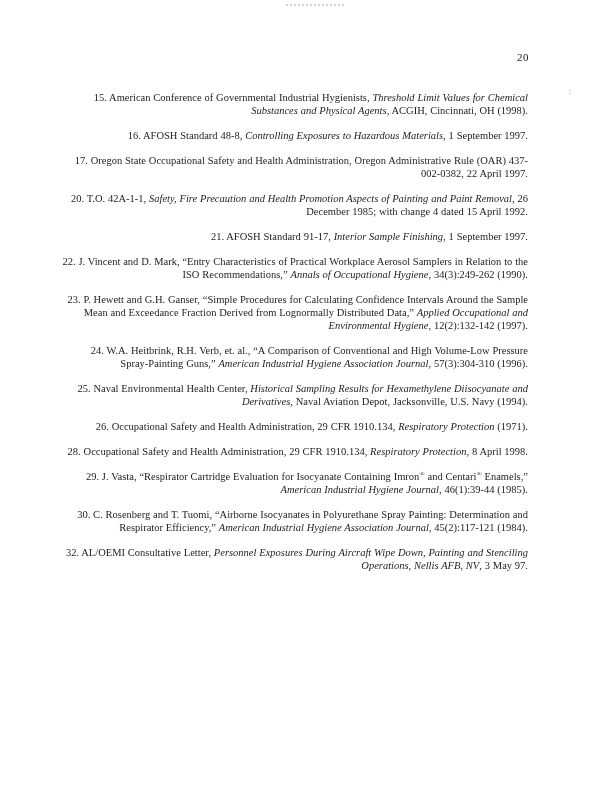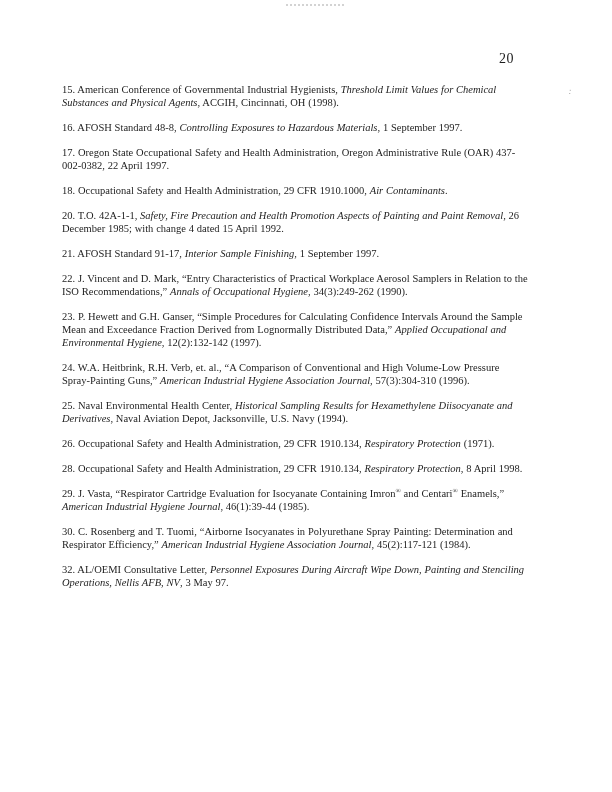--- a/index.html
+++ b/index.html
@@ -23,51 +23,50 @@
   }
   .scan-artifact-colon {
     position: absolute;
     top: 86px; left: 569px;
     color: #9a9a9a;
     font-size: 9px;
     transform: rotate(8deg);
   }
   .page-number {
     position: absolute;
-    top: 51px; left: 499px;
-    font-size: 14px;
+    top: 51px; left: 517px;
+    font-size: 11px;
     letter-spacing: 0.5px;
   }
   .refs {
     position: absolute;
     top: 83px; left: 62px;
     width: 466px;
   }
   .ref {
-    margin: 0 0 12px 0;
+    margin: 8px 0 12px 0;
     font-size: 10.5px;
     line-height: 13px;
-    text-align: left;
+    text-align: right;
     word-spacing: 0.2px;
   }
   .ref .it { font-style: italic; }
   .ref sup { font-size: 7px; line-height: 0; }
 </style>
 </head>
 <body>
 
 <div class="page">
   <div class="scan-artifact-top"></div>
   <div class="scan-artifact-colon">:</div>
   <div class="page-number">20</div>
   <main class="refs">
       <p class="ref"><span>15. American Conference of Governmental Industrial Hygienists, </span><span class="it">Threshold Limit Values for Chemical Substances and Physical Agents</span><span>, ACGIH, Cincinnati, OH (1998).</span></p>
       <p class="ref"><span>16. AFOSH Standard 48-8, </span><span class="it">Controlling Exposures to Hazardous Materials</span><span>, 1 September 1997.</span></p>
       <p class="ref"><span>17. Oregon State Occupational Safety and Health Administration, Oregon Administrative Rule (OAR) 437-002-0382, 22 April 1997.</span></p>
-      <p class="ref"><span>18. Occupational Safety and Health Administration, 29 CFR 1910.1000, </span><span class="it">Air Contaminants</span><span>.</span></p>
       <p class="ref"><span>20. T.O. 42A-1-1, </span><span class="it">Safety, Fire Precaution and Health Promotion Aspects of Painting and Paint Removal</span><span>, 26 December 1985; with change 4 dated 15 April 1992.</span></p>
       <p class="ref"><span>21. AFOSH Standard 91-17, </span><span class="it">Interior Sample Finishing</span><span>, 1 September 1997.</span></p>
       <p class="ref"><span>22. J. Vincent and D. Mark, “Entry Characteristics of Practical Workplace Aerosol Samplers in Relation to the ISO Recommendations,” </span><span class="it">Annals of Occupational Hygiene</span><span>, 34(3):249-262 (1990).</span></p>
       <p class="ref"><span>23. P. Hewett and G.H. Ganser, “Simple Procedures for Calculating Confidence Intervals Around the Sample Mean and Exceedance Fraction Derived from Lognormally Distributed Data,” </span><span class="it">Applied Occupational and Environmental Hygiene</span><span>, 12(2):132-142 (1997).</span></p>
       <p class="ref"><span>24. W.A. Heitbrink, R.H. Verb, et. al., “A Comparison of Conventional and High Volume-Low Pressure Spray-Painting Guns,” </span><span class="it">American Industrial Hygiene Association Journal</span><span>, 57(3):304-310 (1996).</span></p>
       <p class="ref"><span>25. Naval Environmental Health Center, </span><span class="it">Historical Sampling Results for Hexamethylene Diisocyanate and Derivatives</span><span>, Naval Aviation Depot, Jacksonville, U.S. Navy (1994).</span></p>
       <p class="ref"><span>26. Occupational Safety and Health Administration, 29 CFR 1910.134, </span><span class="it">Respiratory Protection</span><span> (1971).</span></p>
       <p class="ref"><span>28. Occupational Safety and Health Administration, 29 CFR 1910.134, </span><span class="it">Respiratory Protection</span><span>, 8 April 1998.</span></p>
       <p class="ref"><span>29. J. Vasta, “Respirator Cartridge Evaluation for Isocyanate Containing Imron</span><sup>®</sup><span> and Centari</span><sup>®</sup><span> Enamels,” </span><span class="it">American Industrial Hygiene Journal</span><span>, 46(1):39-44 (1985).</span></p>
       <p class="ref"><span>30. C. Rosenberg and T. Tuomi, “Airborne Isocyanates in Polyurethane Spray Painting: Determination and Respirator Efficiency,” </span><span class="it">American Industrial Hygiene Association Journal</span><span>, 45(2):117-121 (1984).</span></p>

